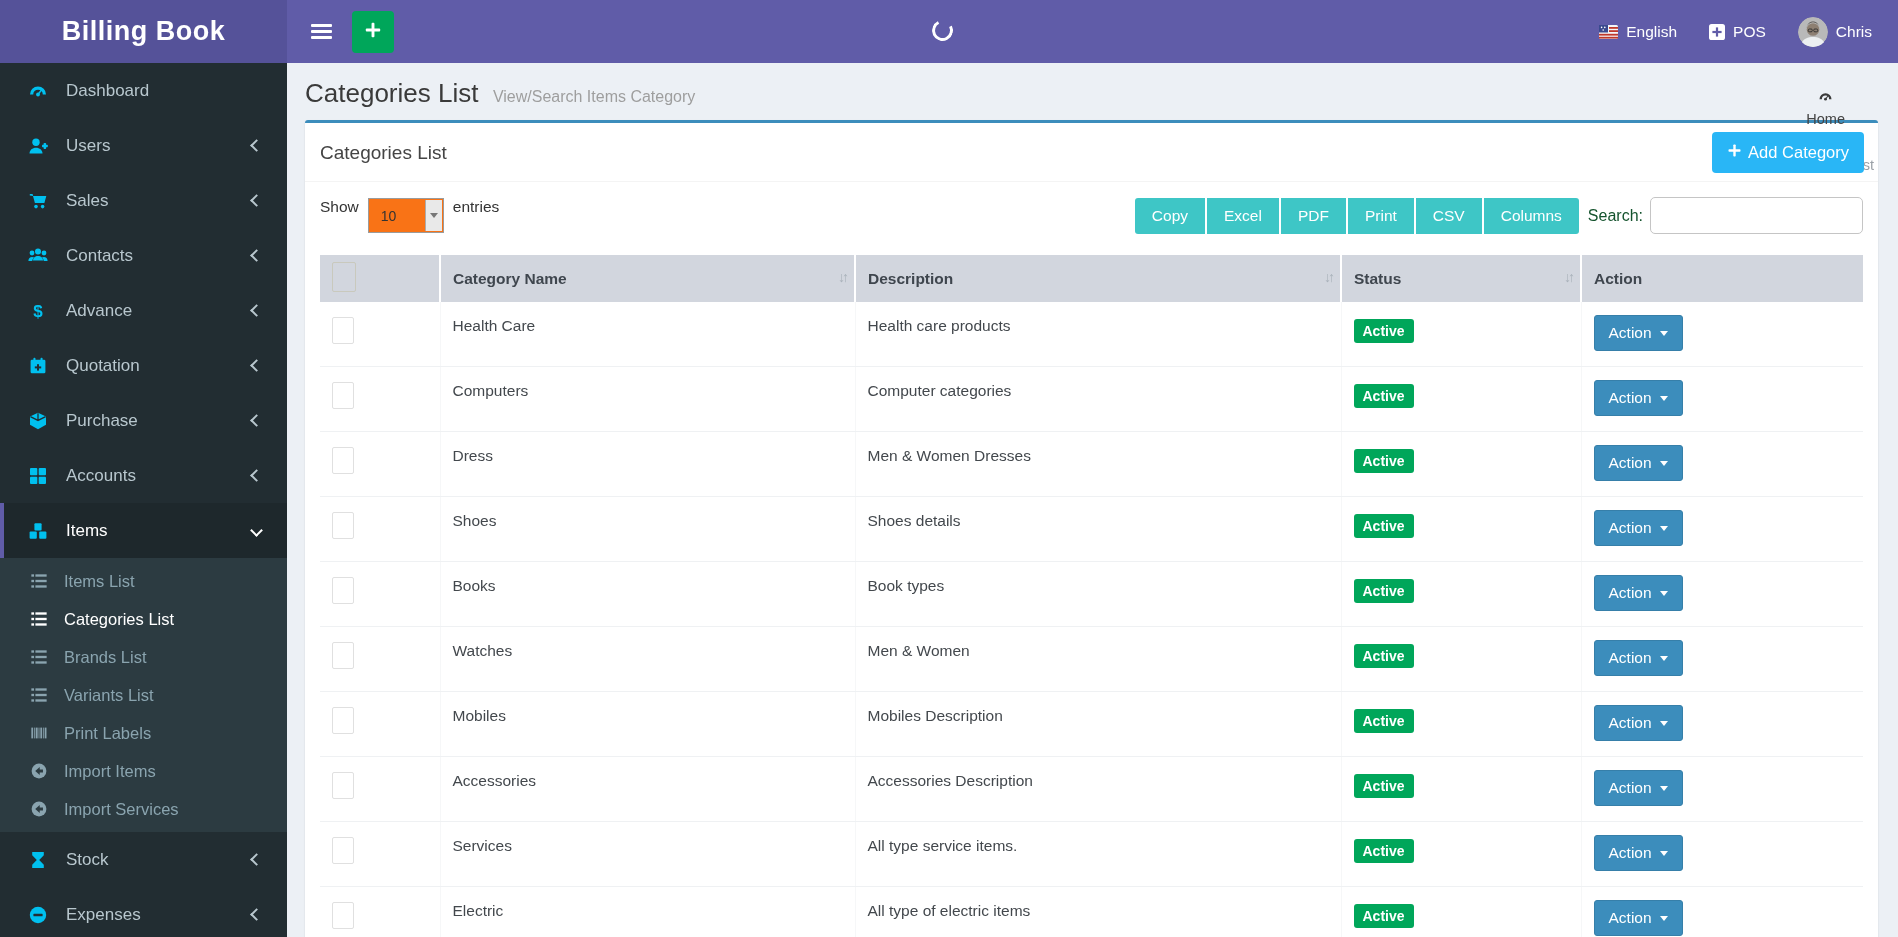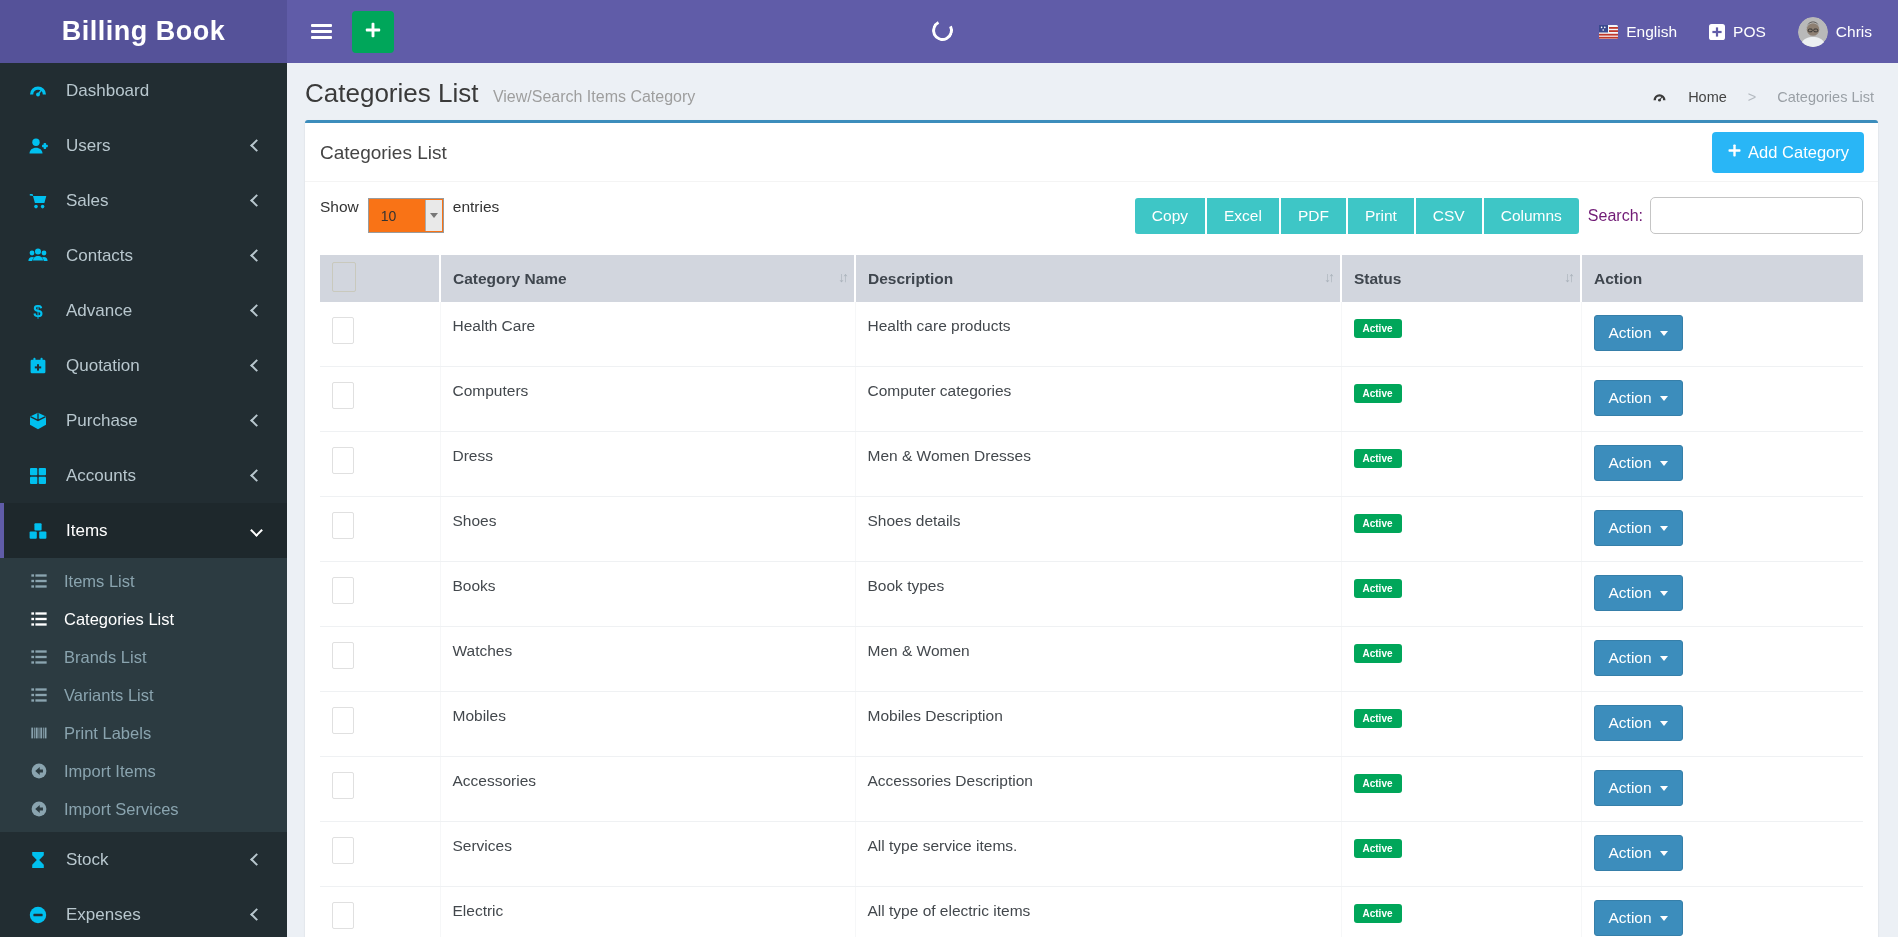--- a/index.html
+++ b/index.html
@@ -40,21 +40,21 @@
   .sub-item { height:38px; display:flex; align-items:center; padding:0 8px 0 30px; color:#8aa4af; font-size:16.5px; cursor:pointer; }
   .sub-item .ic { width:20px; margin-right:14px; color:#8aa4af; flex:none; display:flex; }
   .sub-item .ic svg { width:18px; height:18px; }
   .sub-item.active { color:#fff; }
   .sub-item.active .ic { color:#fff; }
   
   .content { margin-left:287px; padding-top:63px; }
   .page-header { position:relative; padding:15px 22px 12px 18px; height:57px; }
   .page-title { font-size:26px; color:#3a3a3a; font-weight:500; }
   .page-sub { font-size:16px; color:#9e9e9e; margin-left:10px; }
-  .crumb { position:absolute; right:24px; top:26px; display:flex; align-items:center; gap:21px; font-size:14.5px; color:#444; }
+  .crumb { position:absolute; right:24px; top:26px; display:flex; align-items:center; gap:7px; font-size:14.5px; color:#444;flex-direction:column; }
   .crumb .ic { display:flex; color:#3b3b3b; } .crumb .ic svg { width:15px; height:15px; }
   .crumb .sep { color:#b4bac0; } .crumb .cur { color:#9aa0a6; cursor:default; }
   .crumb .home { cursor:pointer; }
   
   .box { margin:0 20px 0 18px; background:#fff; border-top:3px solid #3c8dbc; border-radius:3px;
          box-shadow:0 1px 2px rgba(0,0,0,.12); min-height:822px; }
   .box-header { position:relative; height:59px; padding:14px 15px; border-bottom:1px solid #f4f4f4; }
   .box-title { font-size:19px; color:#444; line-height:31px; }
   .add-btn { position:absolute; right:14px; top:9px; height:41px; background:#29b6f6; border:none; border-radius:4px;
              color:#fff; font-size:16.5px; padding:0 15px; display:flex; align-items:center; gap:6px; cursor:pointer; }
@@ -66,35 +66,35 @@
                  display:flex; align-items:center; padding-left:12px; font-size:14px; color:#333; cursor:pointer; }
   .fake-select .arrow-box { position:absolute; right:1px; top:1px; bottom:1px; width:17px; background:#e9e9e9;
                  border-left:1px solid #ababab; display:flex; align-items:center; justify-content:center; }
   .fake-select .tri { width:0; height:0; border-left:4px solid transparent; border-right:4px solid transparent; border-top:5px solid #777; }
   .ctrl-right { margin-left:auto; display:flex; align-items:center; }
   .btn-group { display:flex; margin-right:9px; }
   .dt-btn { background:#3ec6c6; color:#fff; border:none; font-size:15.5px; font-family:inherit;
             padding:9px 17px; border-right:2px solid #fff; cursor:pointer; }
   .dt-btn:first-child { border-radius:3px 0 0 3px; }
   .dt-btn:last-child { border-right:none; border-radius:0 3px 3px 0; }
-  .search-lbl { font-size:16px; color:#701a75; }
+  .search-lbl { font-size:16px; color:#14532d; }
   .search-input { width:213px; height:37px; border:1px solid #c5c5c5; border-radius:5px; margin-left:7px;
                   padding:0 10px; font-size:15px; font-family:inherit; }
   
   table.dt { border-collapse:collapse; table-layout:fixed; width:1543px; margin:0 15px; }
   .dt thead th { background:#d2d6de; height:47px; padding:0 12px; text-align:left; font-size:15.5px; color:#3f464e;
                  border-right:2px solid #fff; position:relative; cursor:pointer; }
   .dt thead th:last-child { border-right:none; }
   .sort { position:absolute; right:8px; top:14px; color:#a9b1ba; font-size:14px; letter-spacing:-3px; font-weight:400; }
   .dt tbody td { height:63px; vertical-align:top; padding:15px 12px; font-size:15.5px; color:#43484d;
                  border-bottom:1px solid #eff1f3; border-right:1px solid #f6f7f8; background:#fff; }
   .dt tbody td:last-child { border-right:none; }
   .cb { width:22px; height:27px; border:1px solid #e0e0e0; border-radius:2px; background:#fff; cursor:pointer; }
   .cb.head { width:24px; height:30px; border-color:#c9c9bd; background:transparent; margin-top:-3px; }
-  .badge { display:inline-block; background:#00a65a; color:#fff; font-size:10px; font-weight:700;
+  .badge { display:inline-block; background:#00a65a; color:#fff; font-size:14px; font-weight:700;
            padding:4px 9px; border-radius:3px; margin-top:2px; }
   .action-btn { display:inline-flex; align-items:center; gap:8px; background:#3c8dbc; border:1px solid #367fa9;
                 color:#fff; font-size:15.5px; font-family:inherit; padding:8px 14px; border-radius:3px; cursor:pointer; margin-top:-2px; }
   .caret { width:0; height:0; border-left:4.5px solid transparent; border-right:4.5px solid transparent; border-top:5px solid #fff; }
   .td-status { padding-top:17px; }
   .td-action { padding-top:13px; }
 </style>
 </head>
 <body>
 

